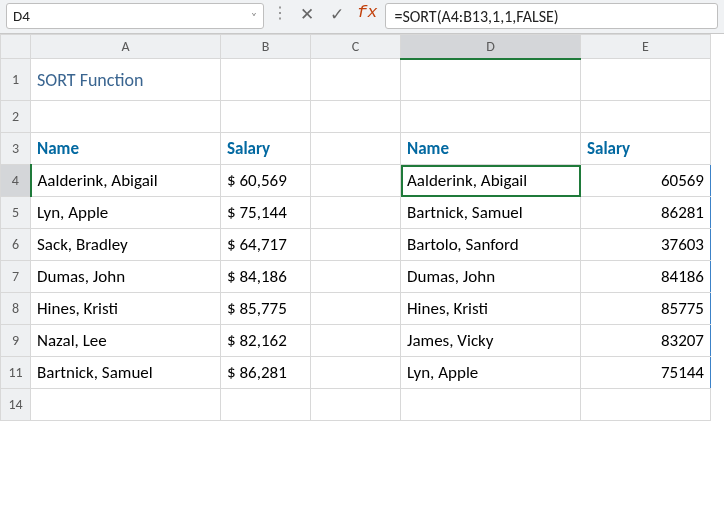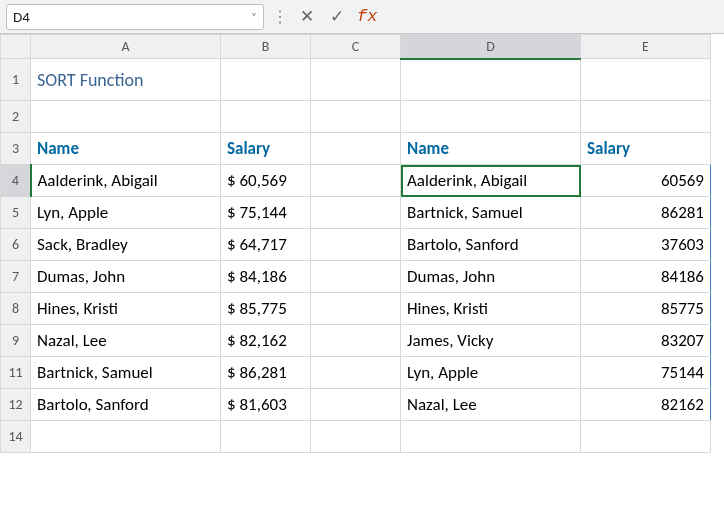--- a/index.html
+++ b/index.html
@@ -5,21 +5,21 @@
   * { box-sizing: border-box; }
   body {
     margin: 0;
     font-family: Calibri, Arial, sans-serif;
     background: #fff;
     color: #000;
     font-size: 17px;
   }
   .formula-bar {
     display: flex;
-    align-items: center;
+    align-items: flex-start;
     height: 34px;
     background: #f0f2f4;
     border-bottom: 1px solid #c8c8c8;
     padding: 3px 6px;
     gap: 6px;
   }
   .name-box {
     width: 258px;
     height: 26px;
     background: #fff;
@@ -119,20 +119,23 @@
 
 <div class="formula-bar">
   <div class="name-box">
     <span class="name-text">D4</span>
     <span class="dd-chevron">˅</span>
   </div>
   <span class="dots">⋮</span>
   <span class="fx-btn">✕</span>
   <span class="fx-btn">✓</span>
   <span class="fx-label">fx</span>
+  <div class="formula-box">
+    <span>=SORT(A4:B13,1,1,FALSE)</span>
+  </div>
 </div>
 
 <div class="grid-wrap">
 <table class="grid">
   <colgroup>
     <col class="c0">
         <col class="cA">
         <col class="cB">
         <col class="cC">
         <col class="cD">
@@ -289,36 +292,20 @@
           </td>
     <td class="cell"></td>
     <td class="cell bl-blue">
             <div class="inner">Lyn, Apple</div>
           </td>
     <td class="cell br-blue">
             <div class="inner salary-right">75144</div>
           </td>
   </tr>
   <tr>
-    <th class="rowhead">12</th>
-    <td class="cell">
-            <div class="inner">Bartolo, Sanford</div>
-          </td>
-    <td class="cell">
-            <div class="inner">$ 81,603</div>
-          </td>
-    <td class="cell"></td>
-    <td class="cell bl-blue">
-            <div class="inner">Nazal, Lee</div>
-          </td>
-    <td class="cell br-blue">
-            <div class="inner salary-right">82162</div>
-          </td>
-  </tr>
-  <tr>
     <th class="rowhead">14</th>
     <td class="cell"></td>
           <td class="cell"></td>
           <td class="cell"></td>
           <td class="cell"></td>
           <td class="cell"></td>
   </tr>
 </tbody>
     </table>
 </div>

